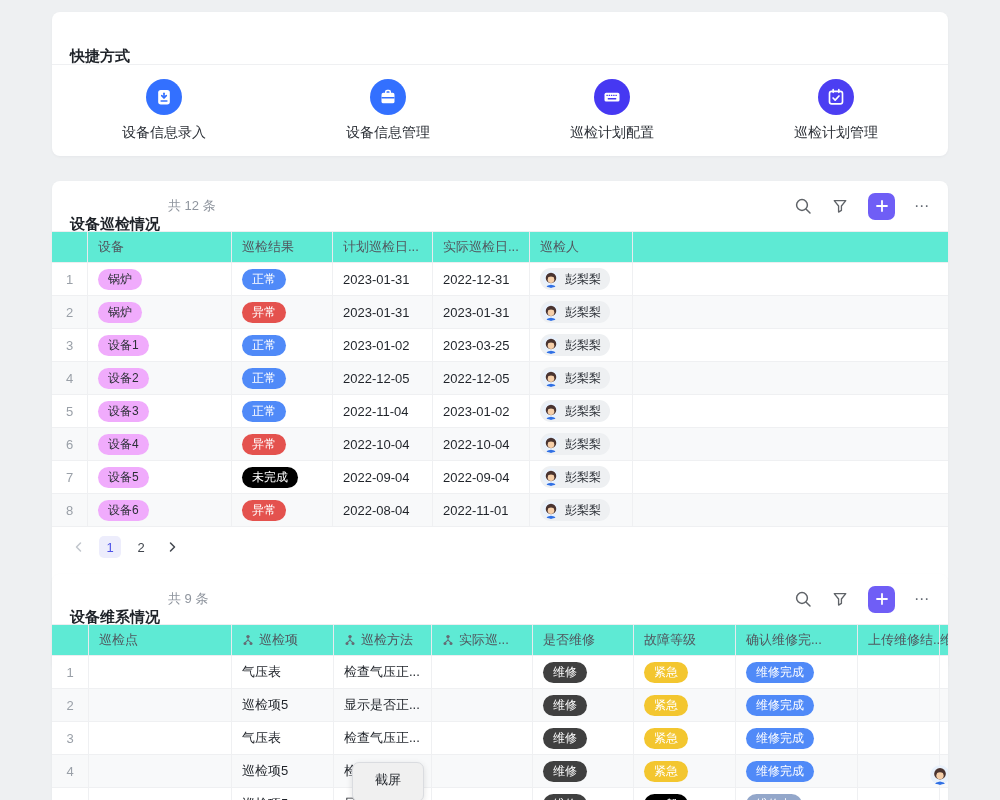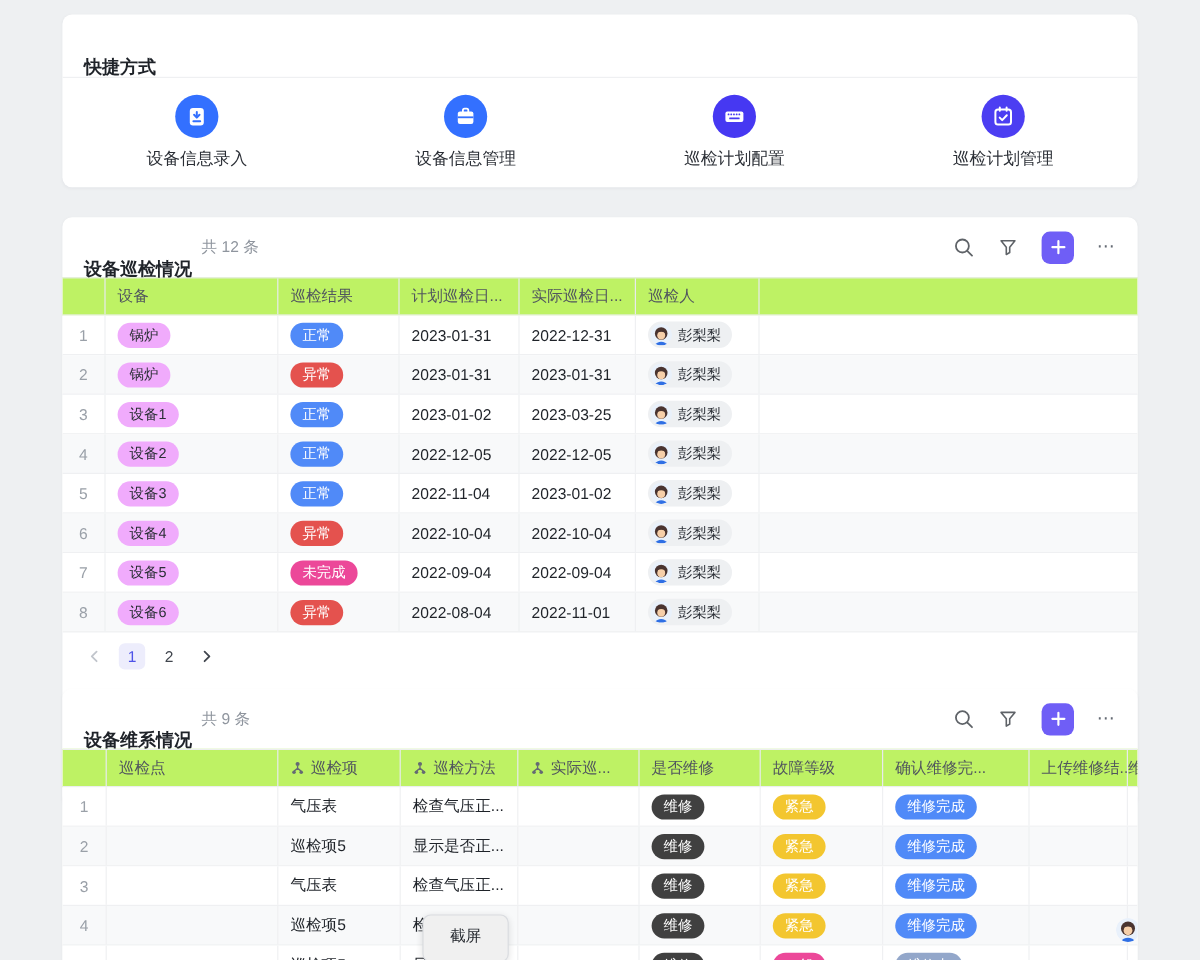--- a/index.html
+++ b/index.html
@@ -22,38 +22,38 @@
   
   #inspection-card { top:181px; height:490px; }
   #maintenance-card { top:574px; height:247px; }
   .table-title-bar { height:50px; display:flex; align-items:center; padding:0 18px; }
   .title-count { font-size:13px; color:#8f959e; margin-left:8px; }
   .toolbar { margin-left:auto; display:flex; align-items:center; gap:19px; }
   .tool-icon { width:18px; height:18px; display:flex; align-items:center; justify-content:center; cursor:pointer; }
   .add-btn { width:27px; height:27px; border-radius:7px; border:none; display:flex; align-items:center; justify-content:center; cursor:pointer; }
   .more-dots { font-size:15px; color:#646a73; letter-spacing:1px; cursor:pointer; line-height:18px; }
 
-  .thead { display:flex; height:32px; background:#bef264; border-top:1px solid #eceef0; border-bottom:1px solid #eceef0; }
+  .thead { display:flex; height:32px; background:#5eead4; border-top:1px solid #eceef0; border-bottom:1px solid #eceef0; }
   .hcell { font-size:13px; color:#51565e; display:flex; align-items:center; padding:0 10px; border-right:1px solid #e8eaee; white-space:nowrap; overflow:hidden; gap:5px; }
   .trow { display:flex; height:33px; border-bottom:1px solid #eff0f2; background:#fff; }
   .trow:nth-child(even) { background:#f8f9fa; }
   .cell { display:flex; align-items:center; padding:0 10px; border-right:1px solid #eff0f2; font-size:13px; white-space:nowrap; overflow:hidden; }
   .num { color:#9aa0a8; justify-content:center; padding:0; }
   .fill { border-right:none; }
 
   
   .c0{width:36px;} .c1{width:144px;} .c2{width:101px;} .c3{width:100px;} .c4{width:97px;} .c5{width:103px;} .c6{flex:1;}
   
   .d0{width:37px;} .d1{width:143px;} .d2{width:102px;} .d3{width:98px;} .d4{width:101px;} .d5{width:101px;} .d6{width:102px;} .d7{width:122px;} .d8{width:82px;} .d9{flex:1; border-right:none; padding:0; position:relative;}
 
   .tag { background:#f0abfc; border-radius:11px; padding:1px 10px; font-size:12px; color:#2b2f36; line-height:19px; }
   .pill { display:inline-block; border-radius:11px; padding:1px 10px; font-size:12px; color:#fff; line-height:19px; }
   .pill[data-variant="blue"]    { background:#508af8; }
   .pill[data-variant="red"]     { background:#e4524e; }
-  .pill[data-variant="green"]   { background:#ec4899; }
+  .pill[data-variant="green"]   { background:#000000; }
   .pill[data-variant="orange"]  { background:#404040; }
   .pill[data-variant="yellow"]  { background:#f3c62f; }
   .pill[data-variant="grayblue"]{ background:#93a7ca; }
 
   .person { display:inline-flex; align-items:center; gap:5px; background:#eef0f2; border-radius:11px; padding:2px 9px 2px 2px; font-size:12px; color:#2b2f36; }
   .avatar { width:18px; height:18px; border-radius:50%; flex:none; }
 
   .pagination { height:40px; display:flex; align-items:center; gap:9px; padding:0 16px; }
   .page-chevron { width:22px; height:22px; display:flex; align-items:center; justify-content:center; cursor:pointer; }
   .page-num { min-width:22px; height:22px; border-radius:5px; display:flex; align-items:center; justify-content:center; font-size:13px; color:#41464e; cursor:pointer; }

